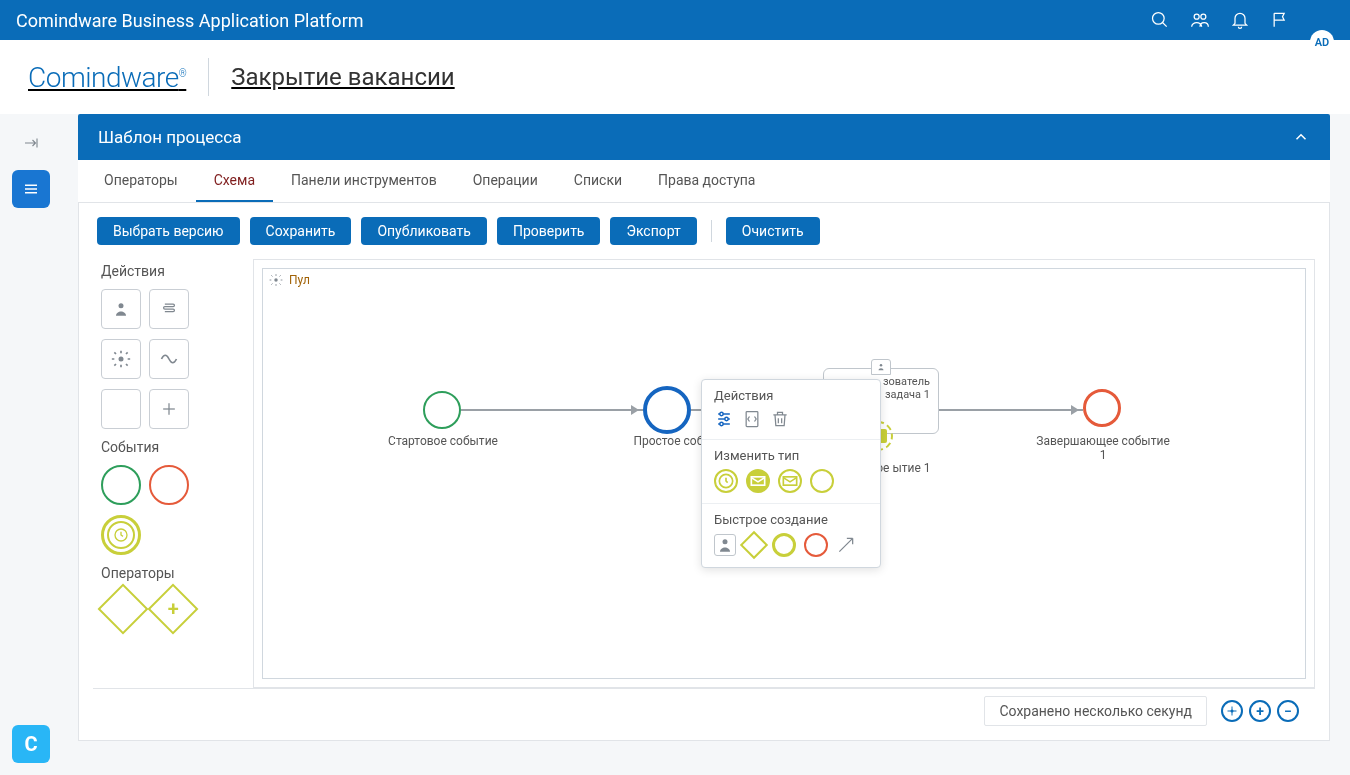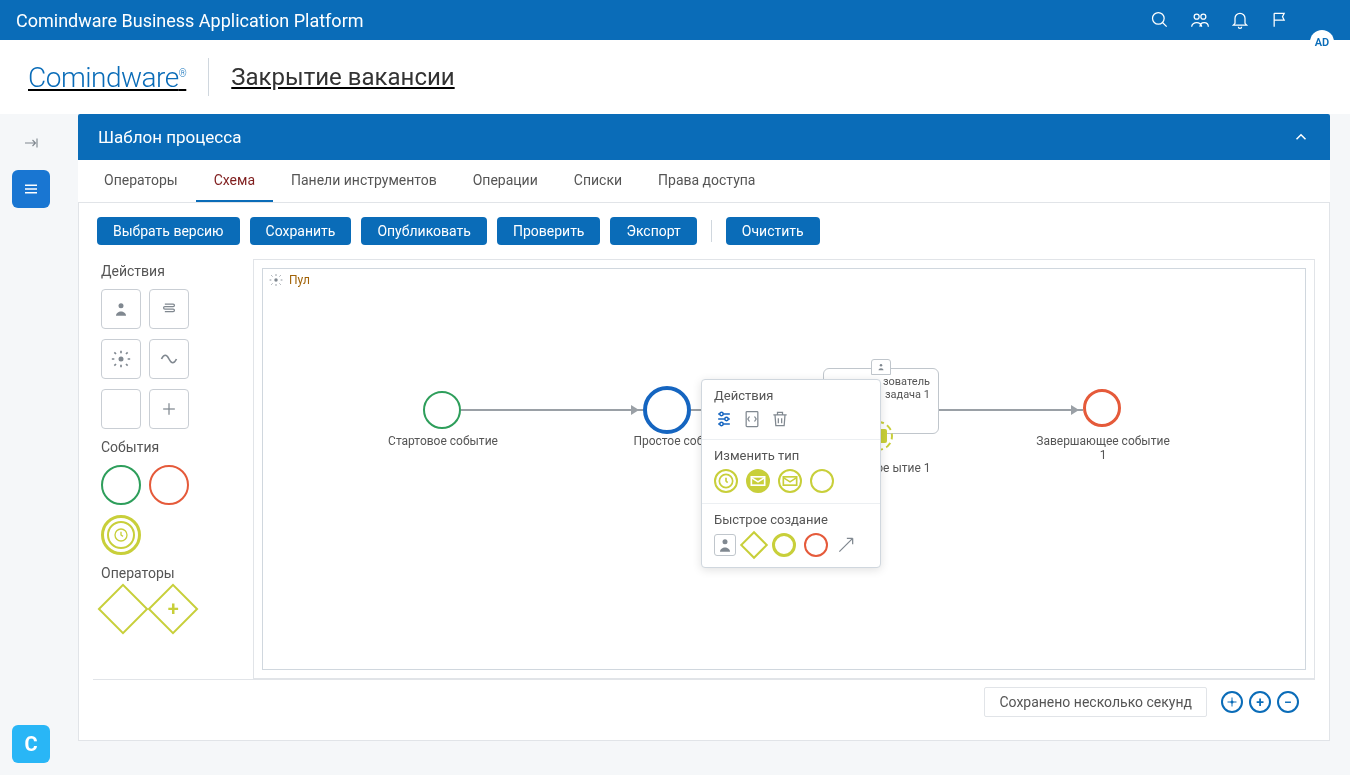--- a/index.html
+++ b/index.html
@@ -30,21 +30,21 @@
 
 .content { flex:1; padding:0 20px 0 16px; }
 .panel-head { background:#0a6cb8; color:#fff; height:46px; display:flex; align-items:center; justify-content:space-between; padding:0 20px; border-radius:2px 2px 0 0; }
 .panel-head-title { font-size:17px; font-weight:400; }
 .panel-head svg { width:18px; height:18px; stroke:#fff; fill:none; stroke-width:2; }
 
 .tabs { display:flex; gap:0; background:#fff; border-bottom:1px solid #e1e4e8; padding:0 8px; }
 .tab { padding:12px 18px; font-size:14px; color:#555; cursor:pointer; border-bottom:2px solid transparent; }
 .tab.active { color:#7f1d1d; border-bottom-color:#0a6cb8; }
 
-.workspace { background:#fff; border:1px solid #e1e4e8; border-top:none; padding:14px 14px 17px; height:538px; display:flex; flex-direction:column; }
+.workspace { background:#fff; border:1px solid #e1e4e8; border-top:none; padding:14px 14px 8px; height:538px; display:flex; flex-direction:column; }
 
 .action-buttons { display:flex; gap:10px; align-items:center; margin-bottom:14px; margin-left:4px; }
 .btn { background:#0a6cb8; color:#fff; border:none; border-radius:4px; padding:6px 16px; font-size:14px; cursor:pointer; }
 .btn-sep { width:1px; height:22px; background:#d0d7de; margin:0 4px; }
 
 .editor { flex:1; display:flex; min-height:0; }
 .palette { width:160px; padding:0 8px; overflow:hidden; }
 .palette-section-title { font-size:14px; color:#555; margin:4px 0 10px; }
 .palette-row { display:flex; gap:8px; margin-bottom:10px; }
 .palette-item { width:40px; height:40px; border:1px solid #c9ced4; border-radius:4px; display:flex; align-items:center; justify-content:center; cursor:grab; background:#fff; }

